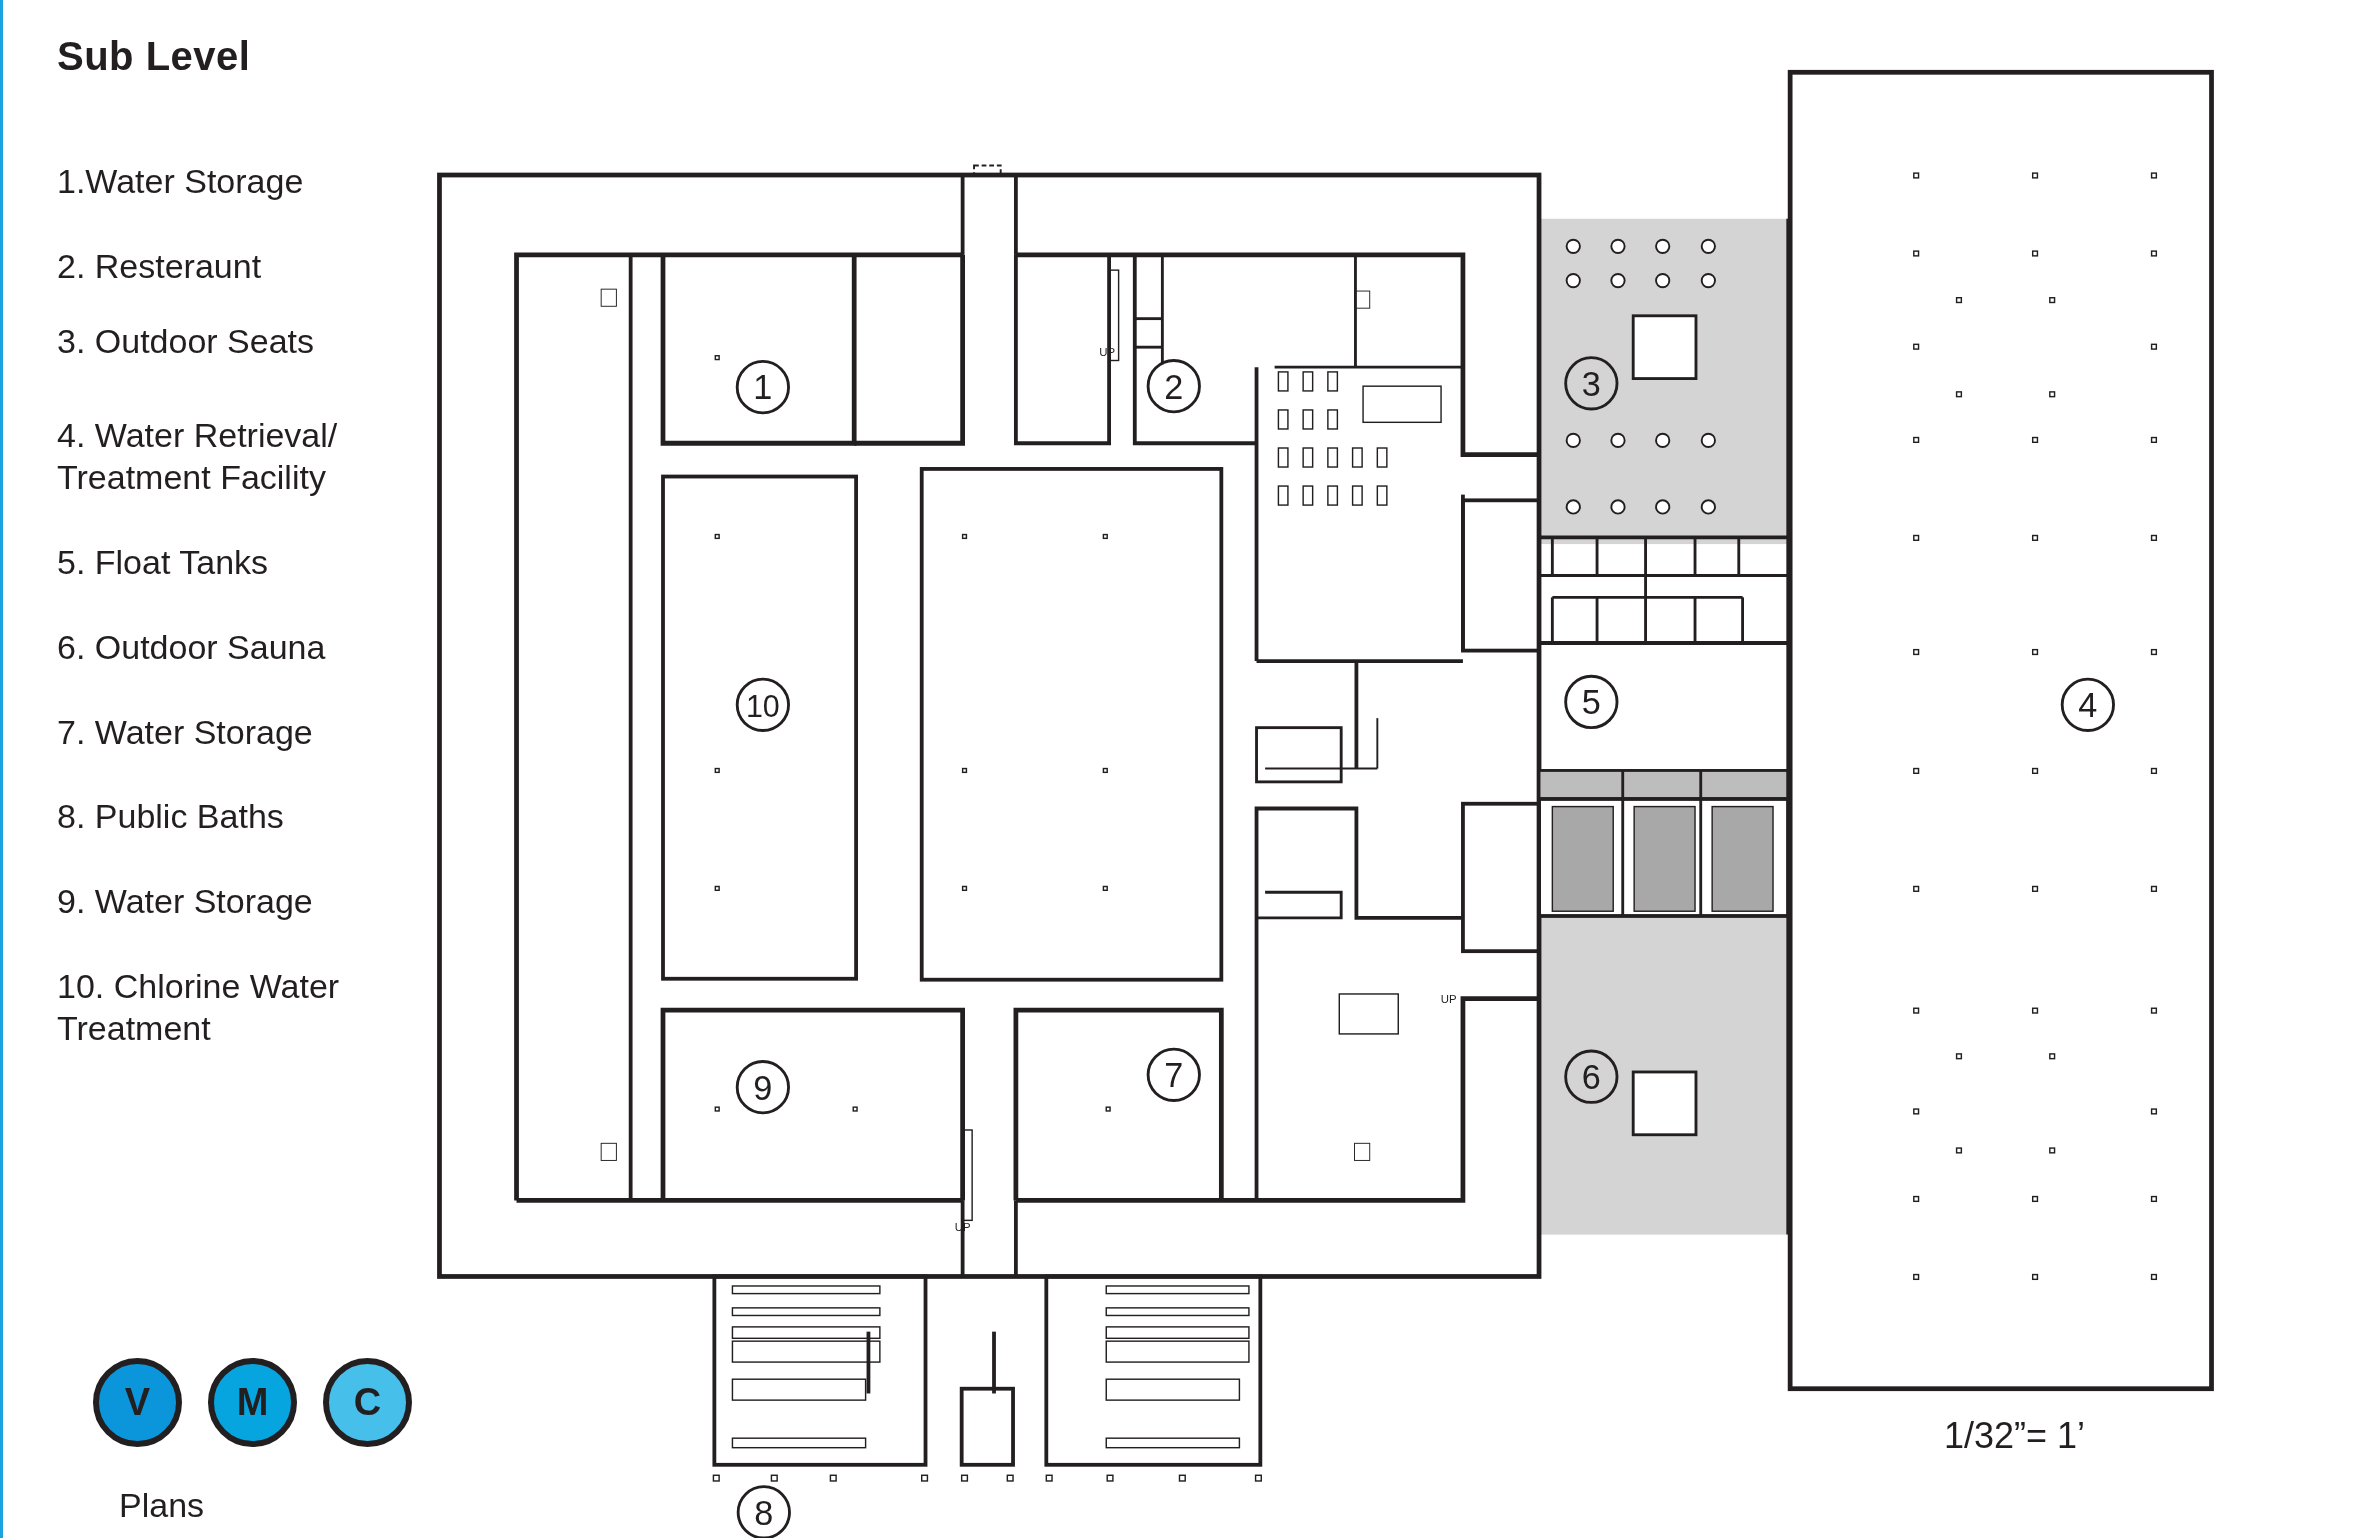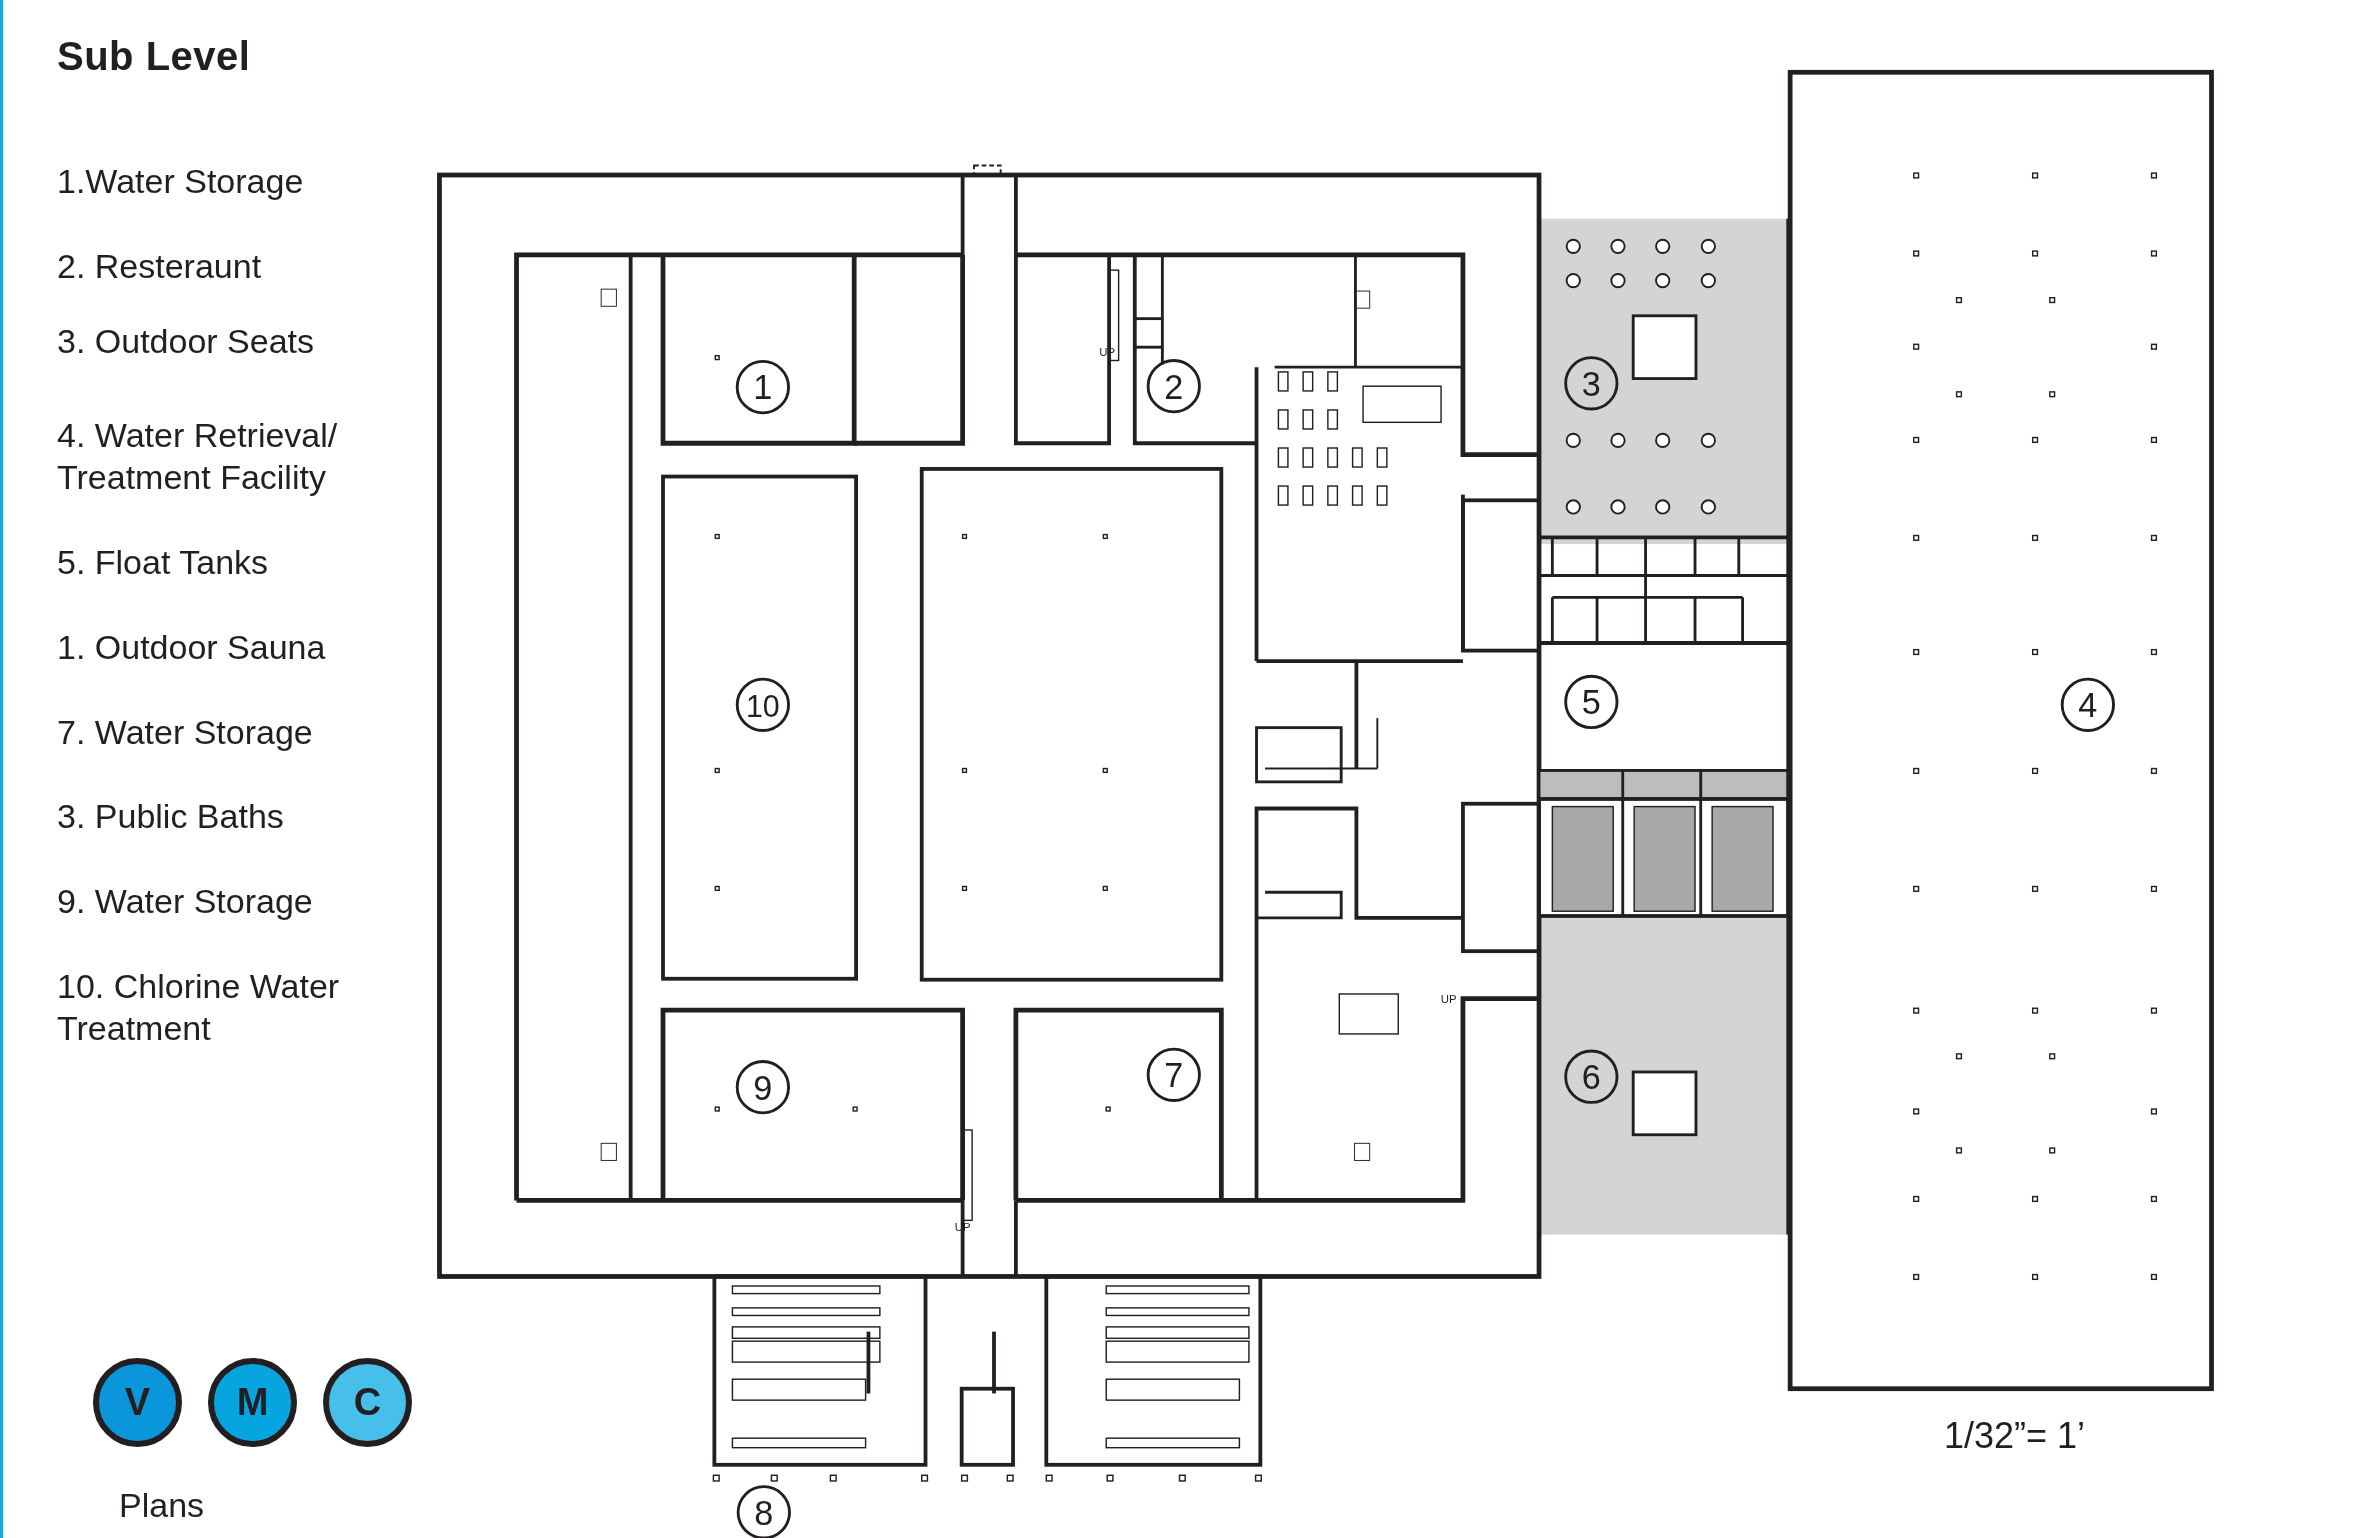--- a/index.html
+++ b/index.html
@@ -20,23 +20,23 @@
 
 <div class="title">Sub Level</div>
 
 <div class="legend">
   <p class="legend-item" style="top:0px">1.Water Storage</p>
   <p class="legend-item" style="top:85px">2. Resteraunt</p>
   <p class="legend-item" style="top:160px">3. Outdoor Seats</p>
   <p class="legend-item" style="top:254px">4. Water Retrieval/
 Treatment Facility</p>
   <p class="legend-item" style="top:381px">5. Float Tanks</p>
-  <p class="legend-item" style="top:466px">1. Outdoor Sauna</p>
+  <p class="legend-item" style="top:466px">6. Outdoor Sauna</p>
   <p class="legend-item" style="top:551px">7. Water Storage</p>
-  <p class="legend-item" style="top:635px">3. Public Baths</p>
+  <p class="legend-item" style="top:635px">8. Public Baths</p>
   <p class="legend-item" style="top:720px">9. Water Storage</p>
   <p class="legend-item" style="top:805px">10. Chlorine Water
 Treatment</p>
 </div>
 
 <svg class="plan" width="2378" height="1539" viewBox="0 0 2500 1618">
   <g fill="none" stroke="#231f20">
 
     <rect x="1620" y="230" width="260" height="342" fill="#d4d4d4" stroke="none"></rect>
     <rect x="1620" y="963" width="260" height="335" fill="#d4d4d4" stroke="none"></rect>

